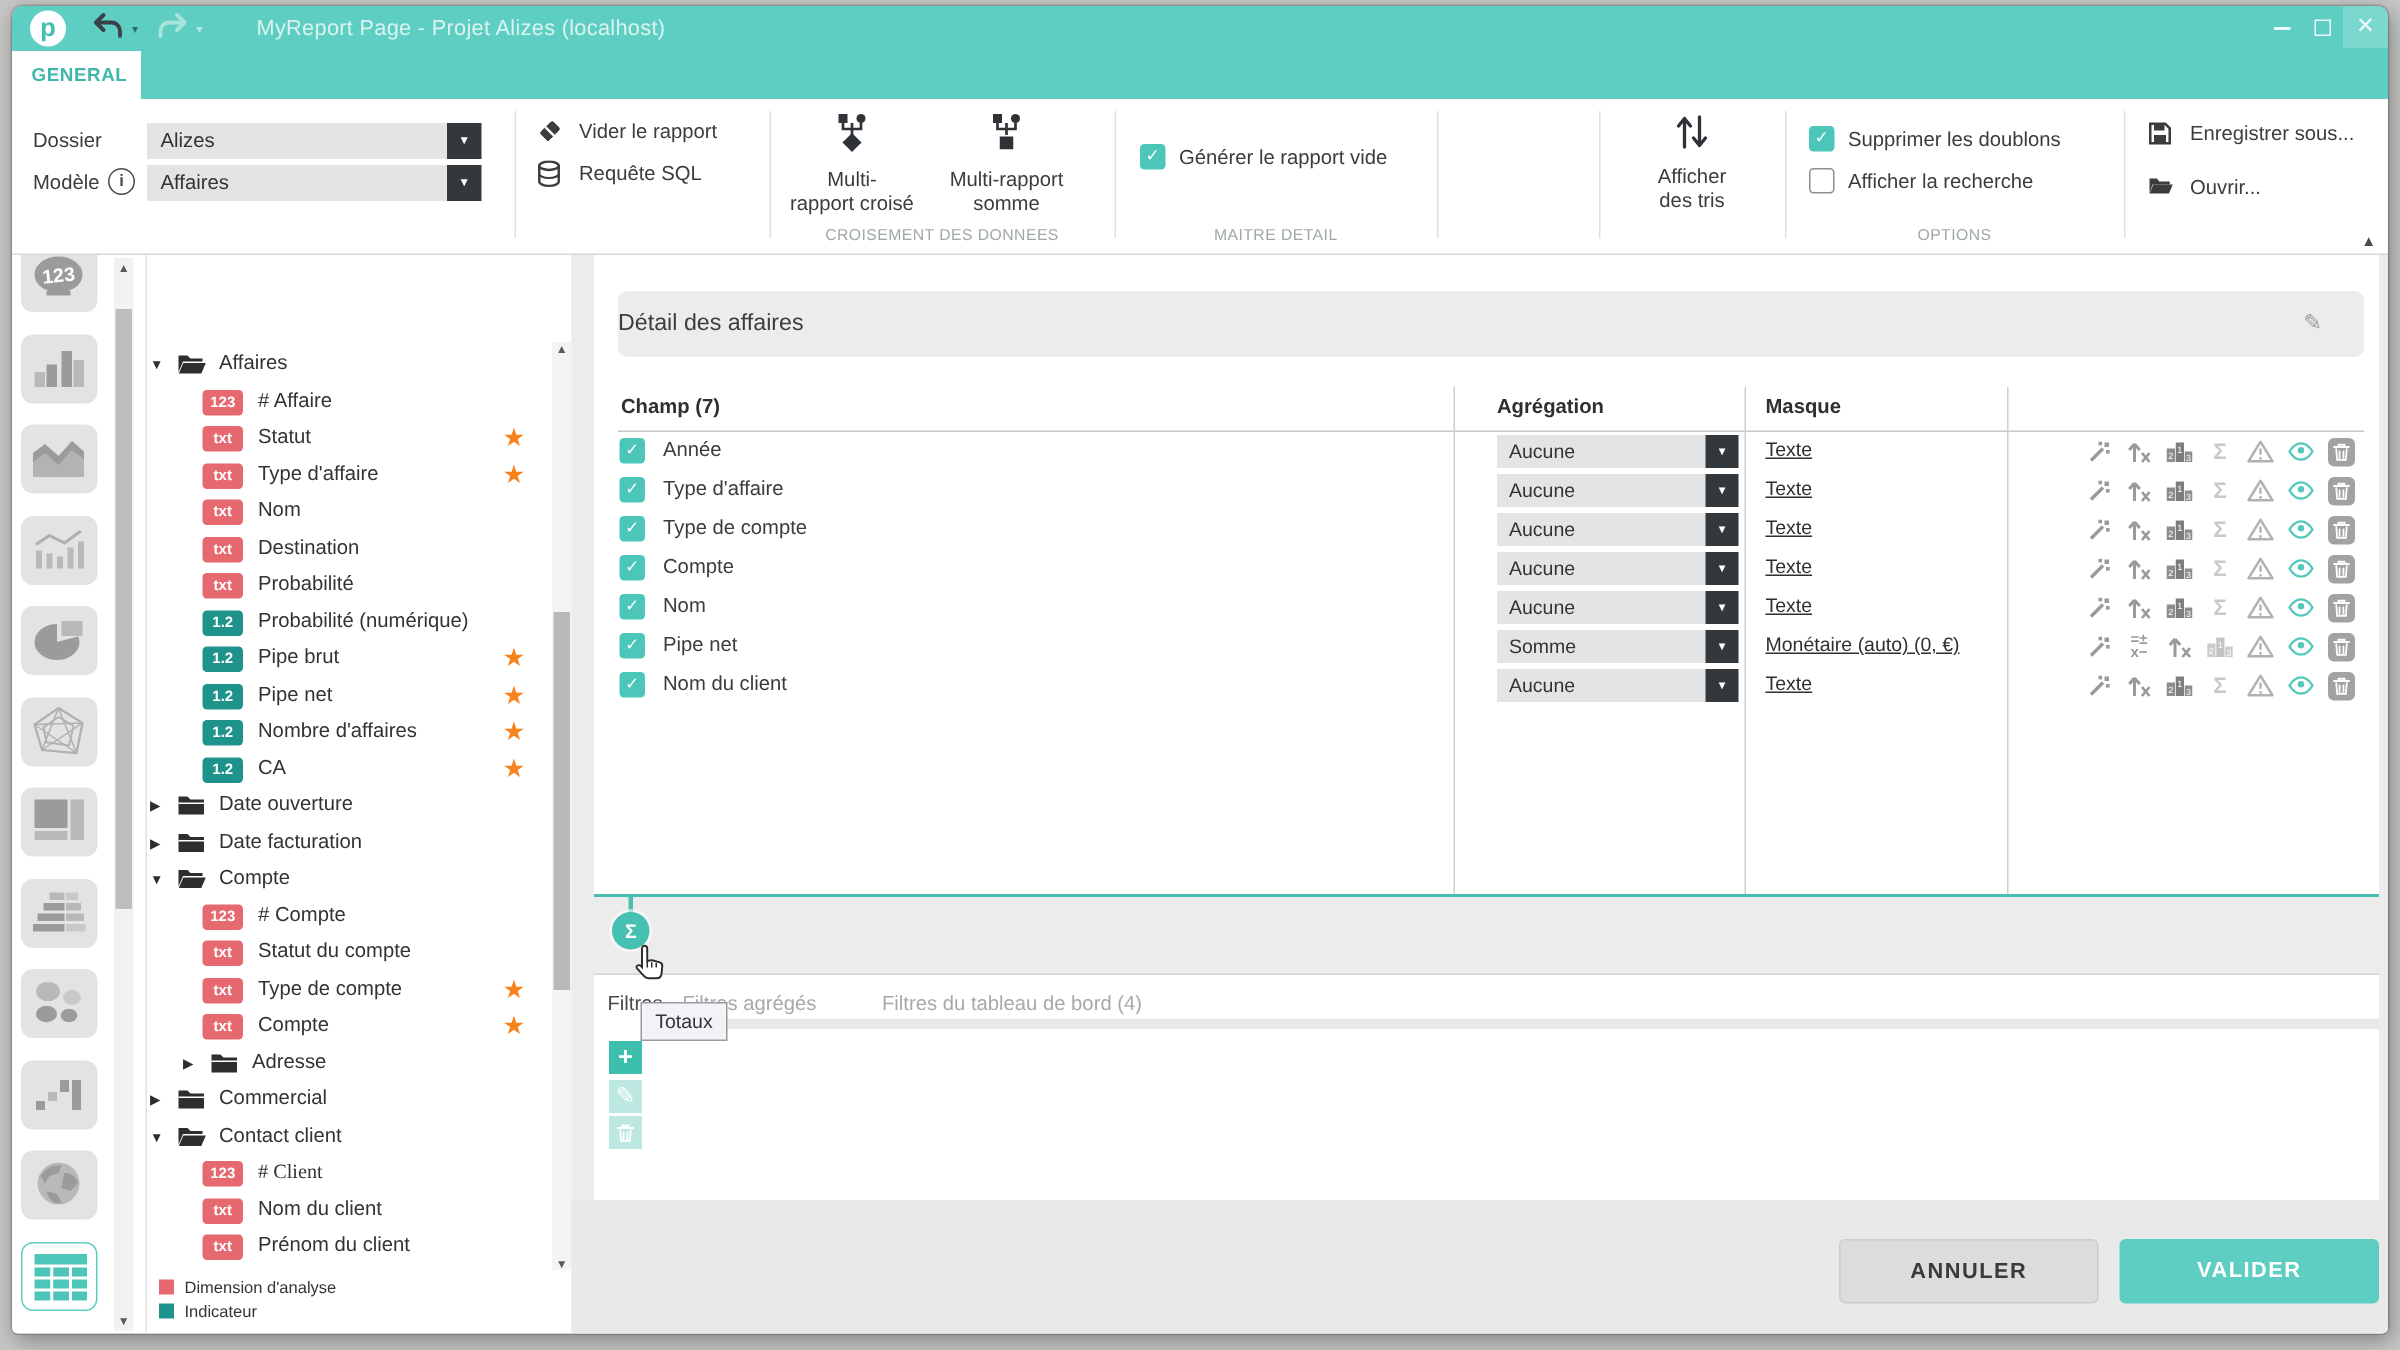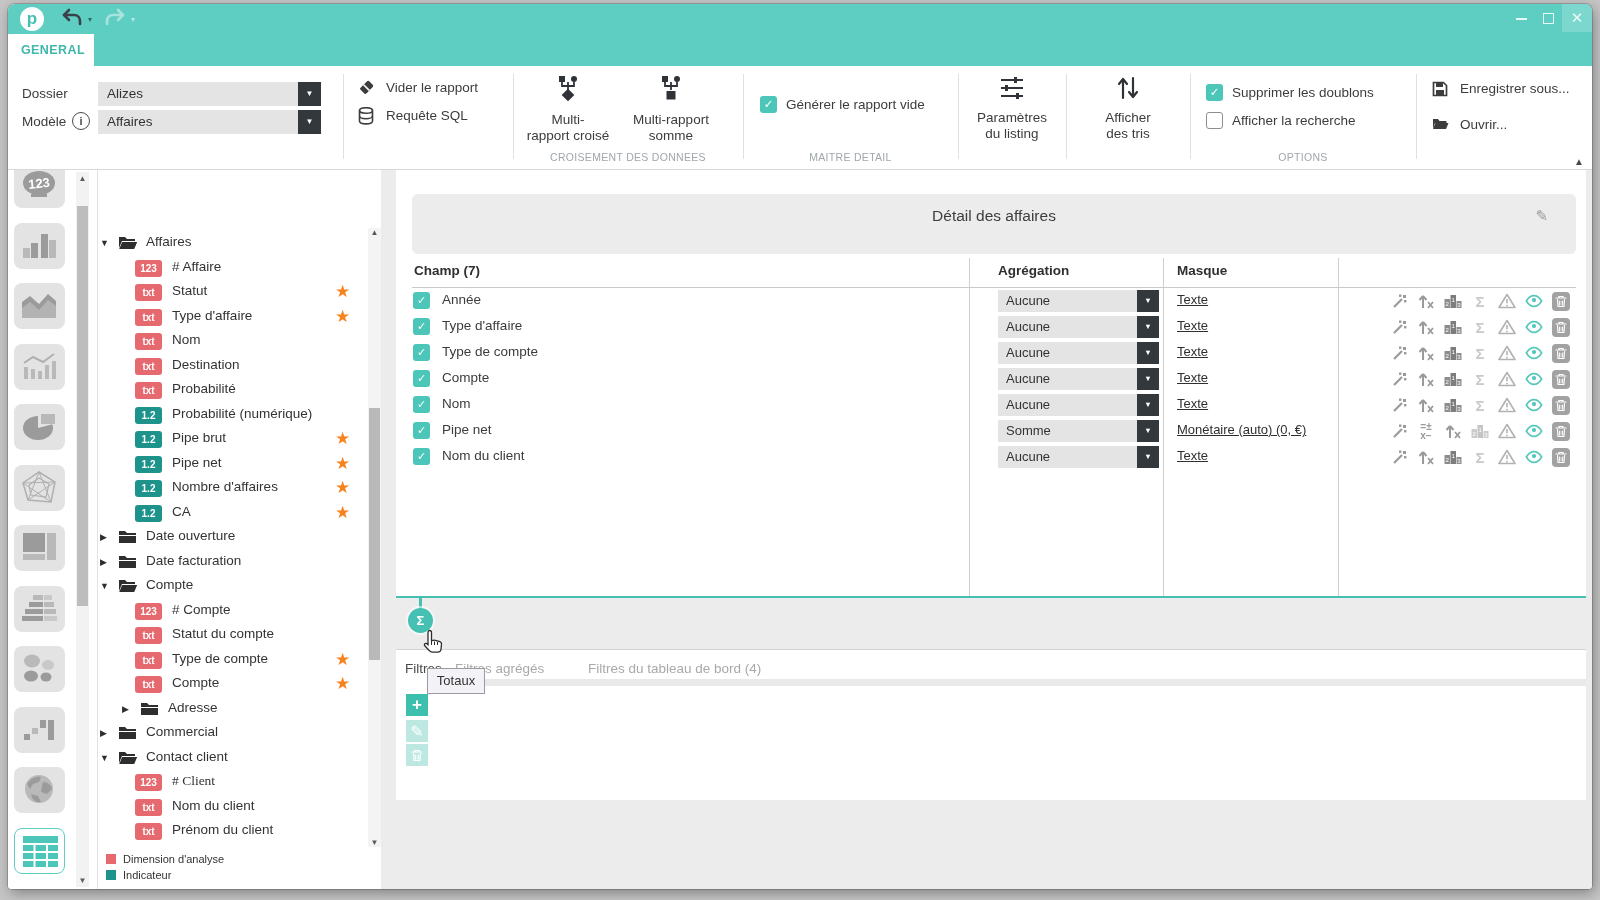--- a/index.html
+++ b/index.html
@@ -81,22 +81,22 @@
   .treeitem .star { position:absolute; left:237px; top:0px; color:#f8821d; font-size:17px; }
   .tree-scroll { position:absolute; left:270px; top:58px; width:13px; bottom:42px; background:#f4f4f4; }
   .tree-thumb { position:absolute; left:1px; width:11px; background:#b9b9b9; }
   .legend { position:absolute; left:8px; bottom:8px; font-size:11px; color:#333; }
   .legend .row { margin-top:4px; }
   .legend .sq { display:inline-block; width:10px; height:10px; margin-right:7px; vertical-align:-1px; }
 
   
   .mainpanel { position:absolute; left:373px; top:0; right:0; bottom:0; background:#ececec; }
   .panelwhite { position:absolute; left:15px; top:0; right:6px; height:630px; background:#ffffff; }
-  .paneltitle { position:absolute; left:16px; right:10px; top:24px; height:60px; background:#ececec;
-    border-radius:6px; text-align:center; line-height:44px; font-size:15.5px; color:#3d3d3d; }
+  .paneltitle { position:absolute; left:16px; right:10px; top:24px; height:44px; background:#ececec;
+    border-radius:6px; text-align:left; line-height:44px; font-size:15.5px; color:#3d3d3d; }
   .paneltitle .pencil { position:absolute; right:28px; top:0; color:#9a9a9a; font-size:15px; }
 
   .thead { position:absolute; left:16px; right:10px; top:88px; height:30px;
     border-bottom:1px solid #c9c9c9; font-weight:bold; font-size:13.5px; color:#2f2f2f; }
   .thead span { position:absolute; top:5px; }
   .colline { position:absolute; width:1px; background:#cfcfcf; top:88px; height:338px; }
 
   .trow { position:absolute; left:16px; right:10px; height:26px; }
   .trow .cb { position:absolute; left:1px; top:4px; width:17px; height:17px; border-radius:3px;
     background:#4cc6b8; color:#fff; font-size:11px; text-align:center; line-height:17px; }
@@ -156,20 +156,21 @@
         </svg>
     </div>
     <div class="caret-sm" style="left:80px;color:rgba(20,50,50,.65);">▾</div>
     <div class="histbtn" style="left:95px;">
       <svg viewBox="0 0 24 22">
           <path d="M15 3 L20 8 L15 13" fill="none" stroke="#a9e4dc" stroke-width="2.6" stroke-linecap="round" stroke-linejoin="round"></path>
           <path d="M20 8 H10 C6 8 4 11 4 14 V17" fill="none" stroke="#a9e4dc" stroke-width="2.6" stroke-linecap="round"></path>
         </svg>
     </div>
     <div class="caret-sm" style="left:123px;color:rgba(255,255,255,.55);">▾</div>
+    <div class="wintitle">MyReport Page - Projet Alizes (localhost)</div>
     <div class="winbtns">
       <div class="winbtn"><span class="minglyph"></span></div>
       <div class="winbtn"><span class="maxglyph"></span></div>
       <div class="winbtn close">✕</div>
     </div>
   </div>
 
   <div class="tabband">
     <div class="tab-general">GENERAL</div>
   </div>
@@ -234,32 +235,20 @@
     <div class="grouplabel" style="left:505px;width:230px;">CROISEMENT DES DONNEES</div>
 
     <div class="vsep" style="left:735px;"></div>
 
     <div class="rcheck on" style="left:752px;top:30px;">✓</div>
     <span class="abs ribbon-item-label" style="left:778px;top:31px;">Générer le rapport vide</span>
     <div class="grouplabel" style="left:735px;width:215px;">MAITRE DETAIL</div>
 
     <div class="vsep" style="left:950px;"></div>
 
-    <div class="bigitem" style="left:950px;top:8px;width:108px;">
-      <span>
-        <svg width="30" height="28" viewBox="0 0 30 28">
-            <path d="M4 6 h22 M4 14 h22 M4 22 h22" stroke="#2f3338" stroke-width="2"></path>
-            <rect x="17" y="3" width="3" height="6" fill="#2f3338"></rect>
-            <rect x="8" y="11" width="3" height="6" fill="#2f3338"></rect>
-            <rect x="19" y="19" width="3" height="6" fill="#2f3338"></rect>
-          </svg>
-      </span><br>
-      <span>Paramètres</span><br>
-      <span>du listing</span>
-    </div>
 
     <div class="vsep" style="left:1058px;"></div>
 
     <div class="bigitem" style="left:1058px;top:8px;width:124px;">
       <span>
         <svg width="30" height="28" viewBox="0 0 30 28">
             <path d="M10 24 V5 M10 5 l-4 5 M10 5 l4 5" stroke="#2f3338" stroke-width="2.2" fill="none" stroke-linecap="round"></path>
             <path d="M20 4 V23 M20 23 l-4 -5 M20 23 l4 -5" stroke="#2f3338" stroke-width="2.2" fill="none" stroke-linecap="round"></path>
           </svg>
       </span><br>
@@ -982,15 +971,19 @@
 
         <div class="tooltip">Totaux</div>
         <div class="cursor">
           <svg width="26" height="30" viewBox="0 0 26 30">
               <path d="M9.5 2.5 c1.2 0 2 .9 2 2 v8.2 l1.6-.4 c.8-.2 1.4-.2 2.2 0 l4.6 1.3 c1.2.4 1.7 1.1 1.6 2.4 l-.5 5.2 c-.2 1.9-1.3 2.9-3.2 2.9 h-5.6 c-1.2 0-2-.4-2.8-1.4 l-4.6-5 c-.9-1-.3-2.3 1-2.3 .7 0 1.2.3 1.7.8 l.5.5 V4.5 c0-1.1.8-2 1.5-2 z" fill="#ffffff" stroke="#2d2d2d" stroke-width="1.3"></path>
               <path d="M11.5 13 v4 M14.5 13.5 v3.5 M17.5 14 v3" stroke="#2d2d2d" stroke-width="1" fill="none"></path>
             </svg>
         </div>
       </div>
 
+      <div class="footer">
+        <div class="btn cancel" style="left:845px;">ANNULER</div>
+        <div class="btn ok" style="left:1032px;">VALIDER</div>
+      </div>
     </div>
   </div>
 </div>
 
 </body></html>

